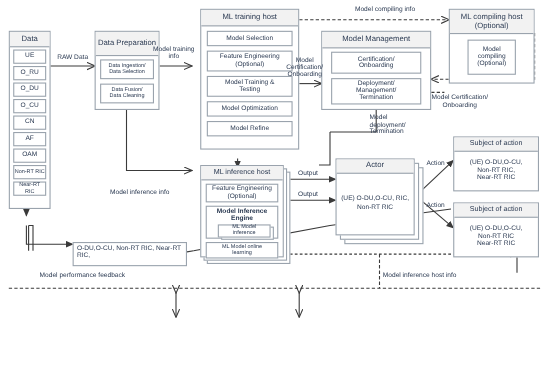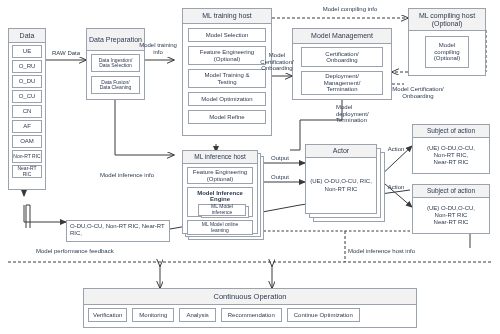--- a/index.html
+++ b/index.html
@@ -234,30 +234,20 @@
     <div class="f6" style="height:35px;display:flex;align-items:center;justify-content:center;text-align:center;white-space:pre-line;line-height:1.2;">(UE) O-DU,O-CU,
 Non-RT RIC
 Near-RT RIC</div>
   </div>
 
   <div class="box" style="left:66px;top:220px;width:104px;height:22px;">
     <div class="f6" style="padding:2px 3px;white-space:pre-line;line-height:1.2;text-align:left;">O-DU,O-CU, Non-RT RIC, Near-RT
 RIC,</div>
   </div>
 
-  <div class="box" style="left:83px;top:288px;width:334px;height:40px;">
-    <div class="hdr f75" style="height:16px;">Continuous Operation</div>
-    <div style="padding:3px 4px;display:flex;gap:5px;align-items:center;">
-      <div class="inner f6" style="height:14px;padding:0 4px;">Verification</div>
-      <div class="inner f6" style="height:14px;padding:0 6px;">Monitoring</div>
-      <div class="inner f6" style="height:14px;padding:0 6px;">Analysis</div>
-      <div class="inner f6" style="height:14px;padding:0 6px;">Recommendation</div>
-      <div class="inner f6" style="height:14px;padding:0 6px;">Continue Optimization</div>
-    </div>
-  </div>
 
   <div class="lbl f6" style="left:46px;top:50px;width:40px;">RAW Data</div>
   <div class="lbl f6" style="left:134px;top:42px;width:48px;">Model training
 info</div>
   <div class="lbl f6" style="left:300px;top:6px;width:100px;">Model compiling info</div>
   <div class="lbl f6" style="left:256px;top:52px;width:42px;">Model
 Certification/
 Onboarding</div>
   <div class="lbl f6" style="left:376px;top:86px;width:84px;">Model Certification/
 Onboarding</div>

